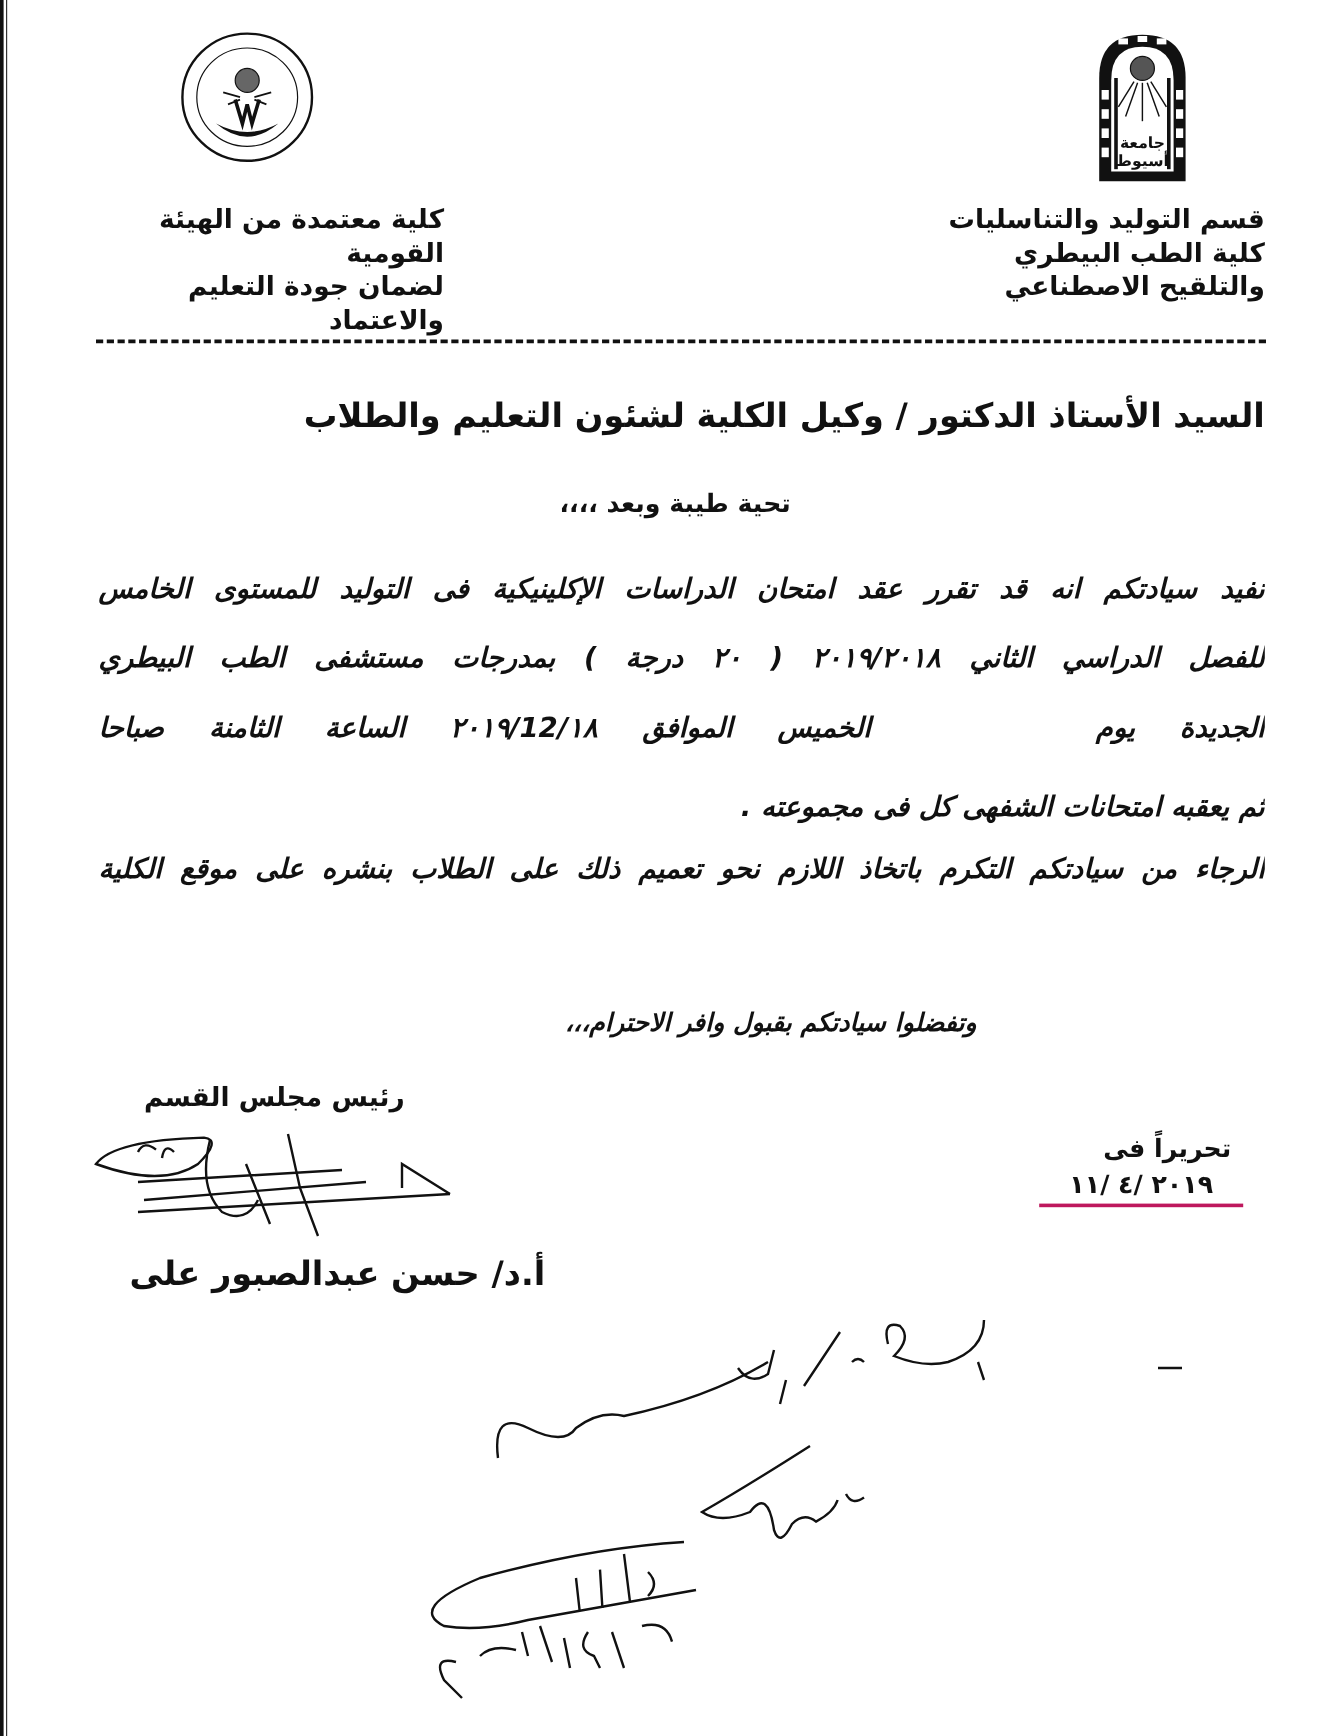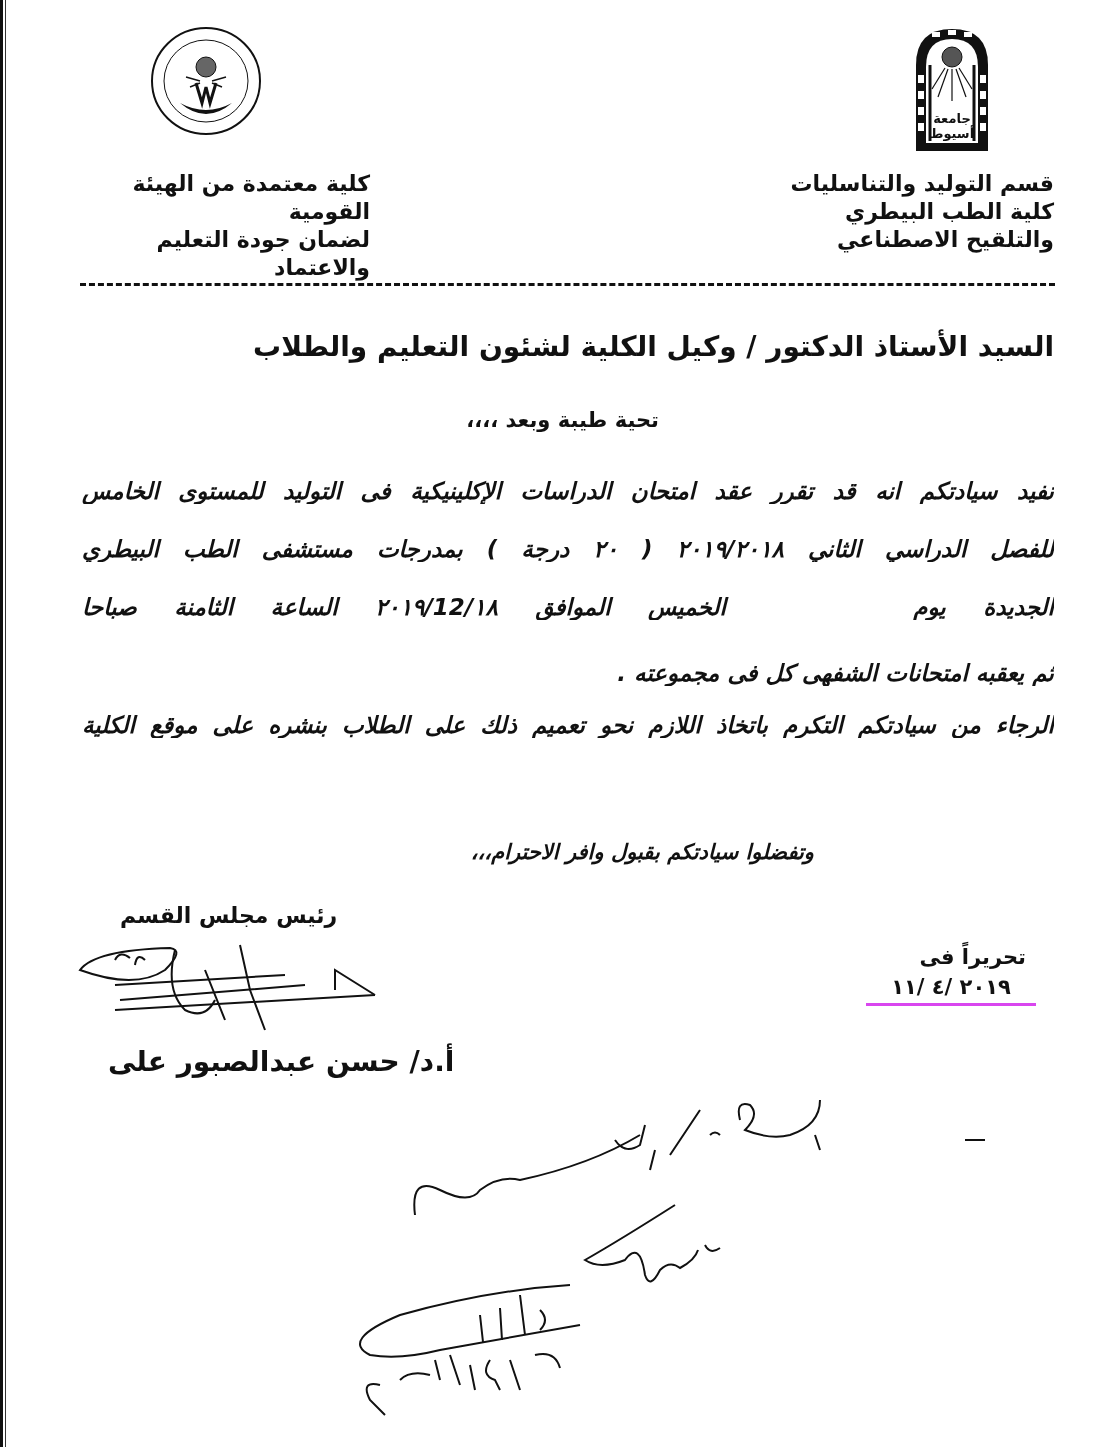--- a/index.html
+++ b/index.html
@@ -18,21 +18,21 @@
     .dashline { left: 80px; top: 283px; width: 975px; height: 0; border-top: 3px dashed #111; }
     .addressee { right: 60px; top: 330px; font-size: 28px; font-weight: bold; white-space: nowrap; }
     .greeting { right: 455px; top: 408px; font-size: 21px; font-weight: bold; white-space: nowrap; text-align: right; }
     .body-line { right: 60px; left: 82px; font-size: 23px; font-weight: bold; text-align: justify; text-align-last: justify; white-space: nowrap; overflow: hidden; font-style: italic; }
     .body-line.short { text-align-last: right; left: auto; }
     .underline { text-decoration: underline; text-decoration-thickness: 3px; text-underline-offset: 6px; }
     .closing { right: 300px; top: 797px; font-size: 21px; font-weight: bold; font-style: italic; white-space: nowrap; margin-top: 43px; }
     .sig-title { left: 120px; top: 903px; font-size: 22px; font-weight: bold; white-space: nowrap; }
     .sig-name { left: 108px; top: 1045px; font-size: 28px; font-weight: bold; white-space: nowrap; }
     .date-label { right: 88px; top: 945px; font-size: 21px; font-weight: bold; white-space: nowrap; }
-    .date-value { right: 78px; top: 975px; width: 170px; font-size: 21px; font-weight: bold; text-align: center; border-bottom: 3px solid #d946ef; padding-bottom: 4px; white-space: nowrap; letter-spacing: 4px; }
+    .date-value { right: 78px; top: 975px; width: 170px; font-size: 21px; font-weight: bold; text-align: center; border-bottom: 3px solid #be185d; padding-bottom: 4px; white-space: nowrap; letter-spacing: 4px; }
     svg { position: absolute; overflow: visible; }
   </style>
 </head>
 <body>
 
 <div class="left-border"></div>
 <div class="left-border2"></div>
 
 <svg style="left:150px; top:25px; width:112px; height:112px;" viewBox="0 0 112 112">
   <ellipse cx="56" cy="56" rx="54" ry="53" fill="none" stroke="#111" stroke-width="2"></ellipse>

